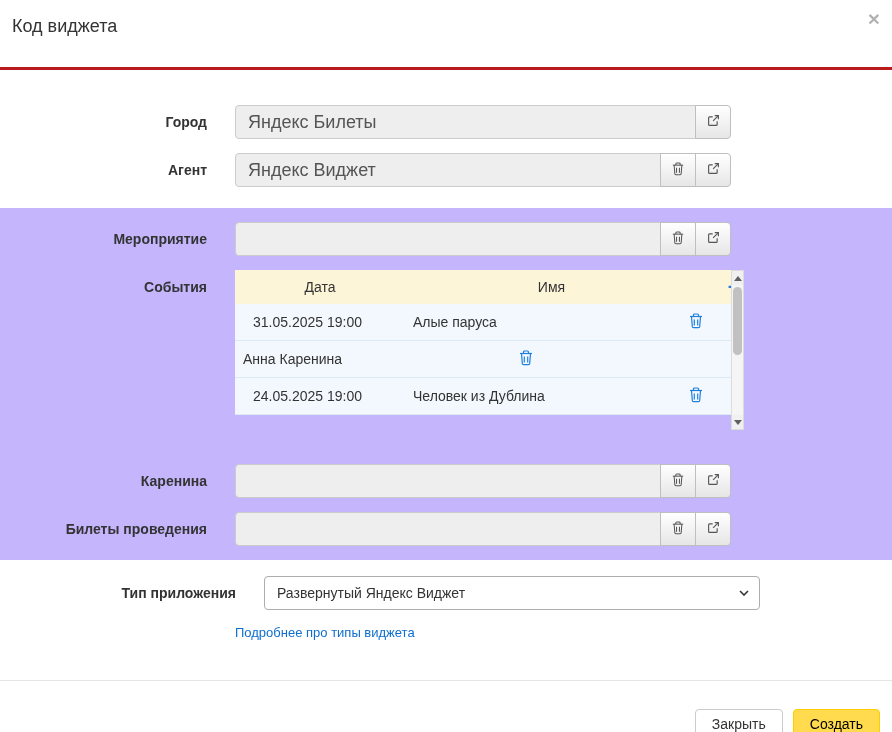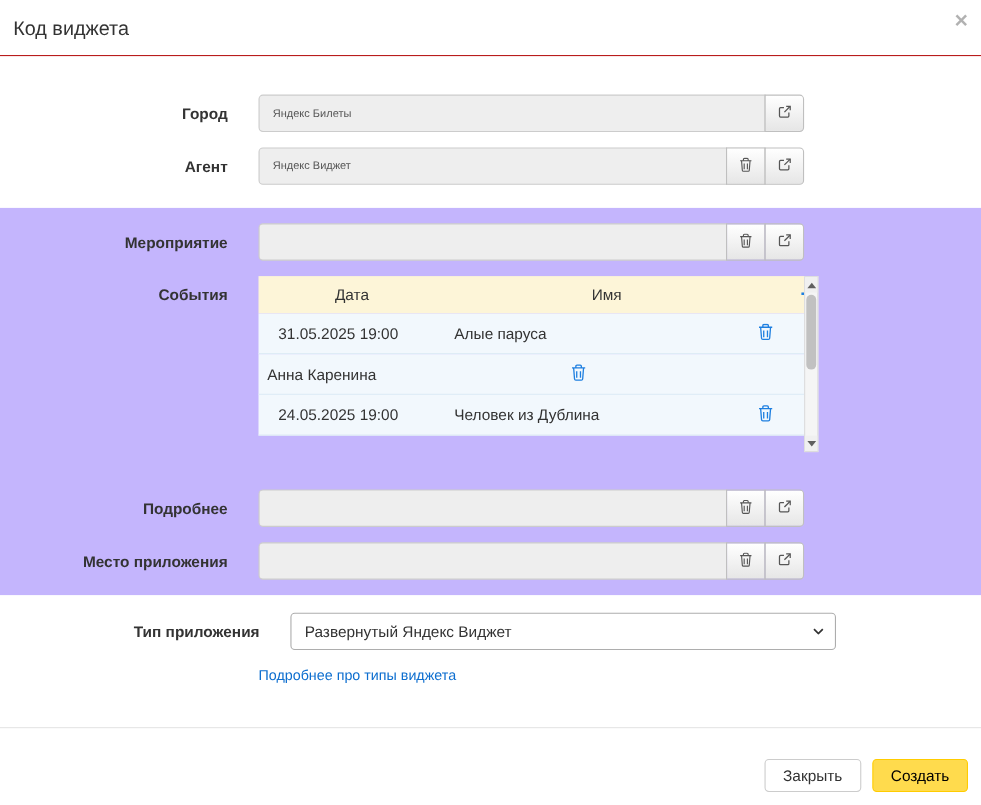--- a/index.html
+++ b/index.html
@@ -6,36 +6,36 @@
   html, body { width: 892px; height: 732px; }
   body {
     font-family: "Liberation Sans", "DejaVu Sans", sans-serif;
     font-size: 14px;
     color: #333;
     background: #fff;
   }
   .modal { width: 892px; height: 732px; background: #fff; display: flex; flex-direction: column; overflow: hidden; }
 
   
-  .modal-header { position: relative; height: 51px; border-bottom: 1px solid #b91c1c; padding: 16px 16px 2px 12px; flex: 0 0 auto; }
+  .modal-header { position: relative; height: 70px; border-bottom: 3px solid #b91c1c; padding: 16px 16px 2px 12px; flex: 0 0 auto; }
   .modal-title { font-size: 18px; font-weight: 500; color: #333; }
   .close-btn { position: absolute; top: 8px; right: 12px; background: none; border: none; font-size: 21px; font-weight: bold; color: #000; opacity: .3; cursor: pointer; line-height: 1; font-family: inherit; }
 
   
   .modal-body { flex: 1 1 auto; padding-top: 35px; }
   .form-row { display: flex; align-items: center; margin-bottom: 14px; }
   .form-row.top-align { align-items: flex-start; }
   .label-col { width: 235px; padding-right: 28px; text-align: right; font-weight: bold; flex: 0 0 auto; color: #333; }
   .top-align .label-col { line-height: 34px; }
   .control-col { width: 496px; flex: 0 0 auto; }
 
   .input-group { display: flex; width: 100%; }
   .form-input {
     flex: 1 1 auto; height: 34px; background: #eee; border: 1px solid #ccc;
-    border-radius: 4px; padding: 6px 12px; font-size: 10px; color: #555;
+    border-radius: 4px; padding: 6px 12px; font-size: 18px; color: #555;
     font-family: inherit; min-width: 0;
   }
   .input-group .form-input { border-top-right-radius: 0; border-bottom-right-radius: 0; }
   .icon-btn {
     flex: 0 0 auto; width: 36px; height: 34px; display: inline-flex; align-items: center; justify-content: center;
     background: linear-gradient(#ffffff, #e6e6e6); border: 1px solid #bfbfbf; margin-left: -1px;
     cursor: pointer; color: #555; padding: 0;
   }
   .icon-btn:last-child { border-top-right-radius: 4px; border-bottom-right-radius: 4px; }
 
@@ -262,21 +262,21 @@
               <div class="sb-btn">
                   <span class="tri-down"></span>
                 </div>
             </div>
           </div>
           <div style="height:20px"></div>
         </div>
       </div>
 
       <div class="form-row">
-        <div class="label-col">Подробнее</div>
+        <div class="label-col">Каренина</div>
         <div class="control-col">
           <div class="input-group">
             <input class="form-input" readonly="" value="" style="">
             <button class="icon-btn">
               <span>
                 <svg viewBox="0 0 14 16" width="12" height="14">
                     <g fill="none" stroke="currentColor" stroke-width="1.2">
                       <path d="M1 3.5h12"></path>
                       <path d="M4.5 3.5V2a1 1 0 0 1 1-1h3a1 1 0 0 1 1 1v1.5"></path>
                       <path d="M2.5 3.5l.8 10a1.2 1.2 0 0 0 1.2 1.1h5a1.2 1.2 0 0 0 1.2-1.1l.8-10"></path>
@@ -294,21 +294,21 @@
                       <path d="M13.7 2.3L7.5 8.5"></path>
                     </g>
                   </svg>
               </span>
             </button>
           </div>
         </div>
       </div>
 
       <div class="form-row">
-        <div class="label-col">Место приложения</div>
+        <div class="label-col">Билеты проведения</div>
         <div class="control-col">
           <div class="input-group">
             <input class="form-input" readonly="" value="" style="">
             <button class="icon-btn">
               <span>
                 <svg viewBox="0 0 14 16" width="12" height="14">
                     <g fill="none" stroke="currentColor" stroke-width="1.2">
                       <path d="M1 3.5h12"></path>
                       <path d="M4.5 3.5V2a1 1 0 0 1 1-1h3a1 1 0 0 1 1 1v1.5"></path>
                       <path d="M2.5 3.5l.8 10a1.2 1.2 0 0 0 1.2 1.1h5a1.2 1.2 0 0 0 1.2-1.1l.8-10"></path>

